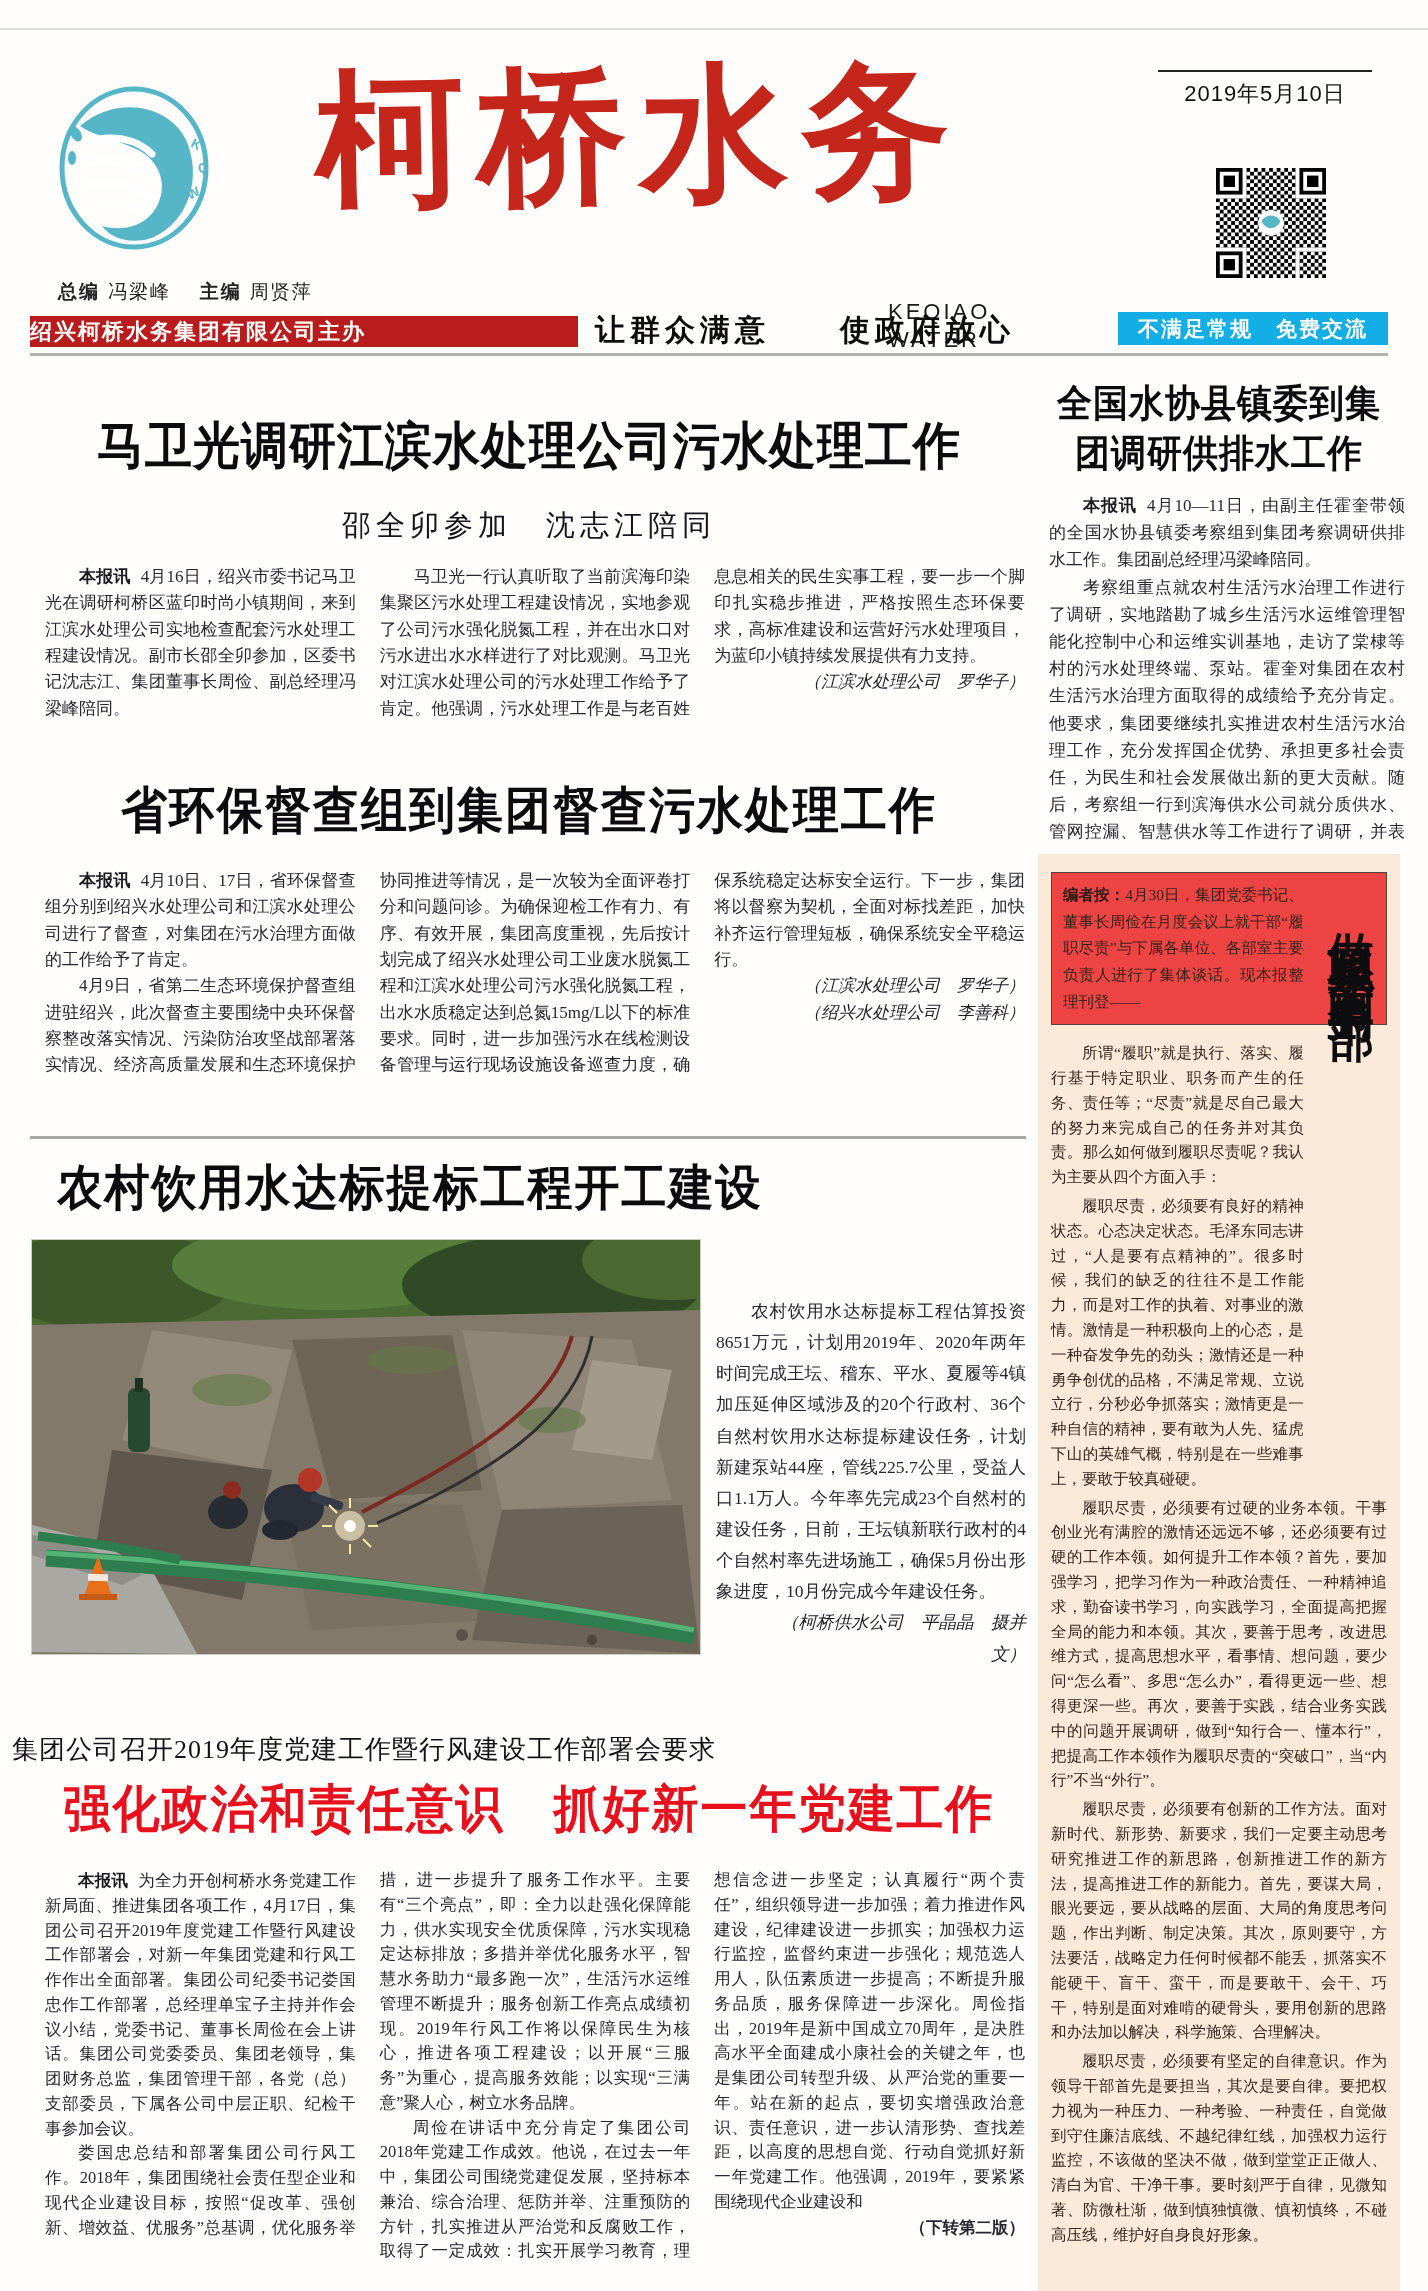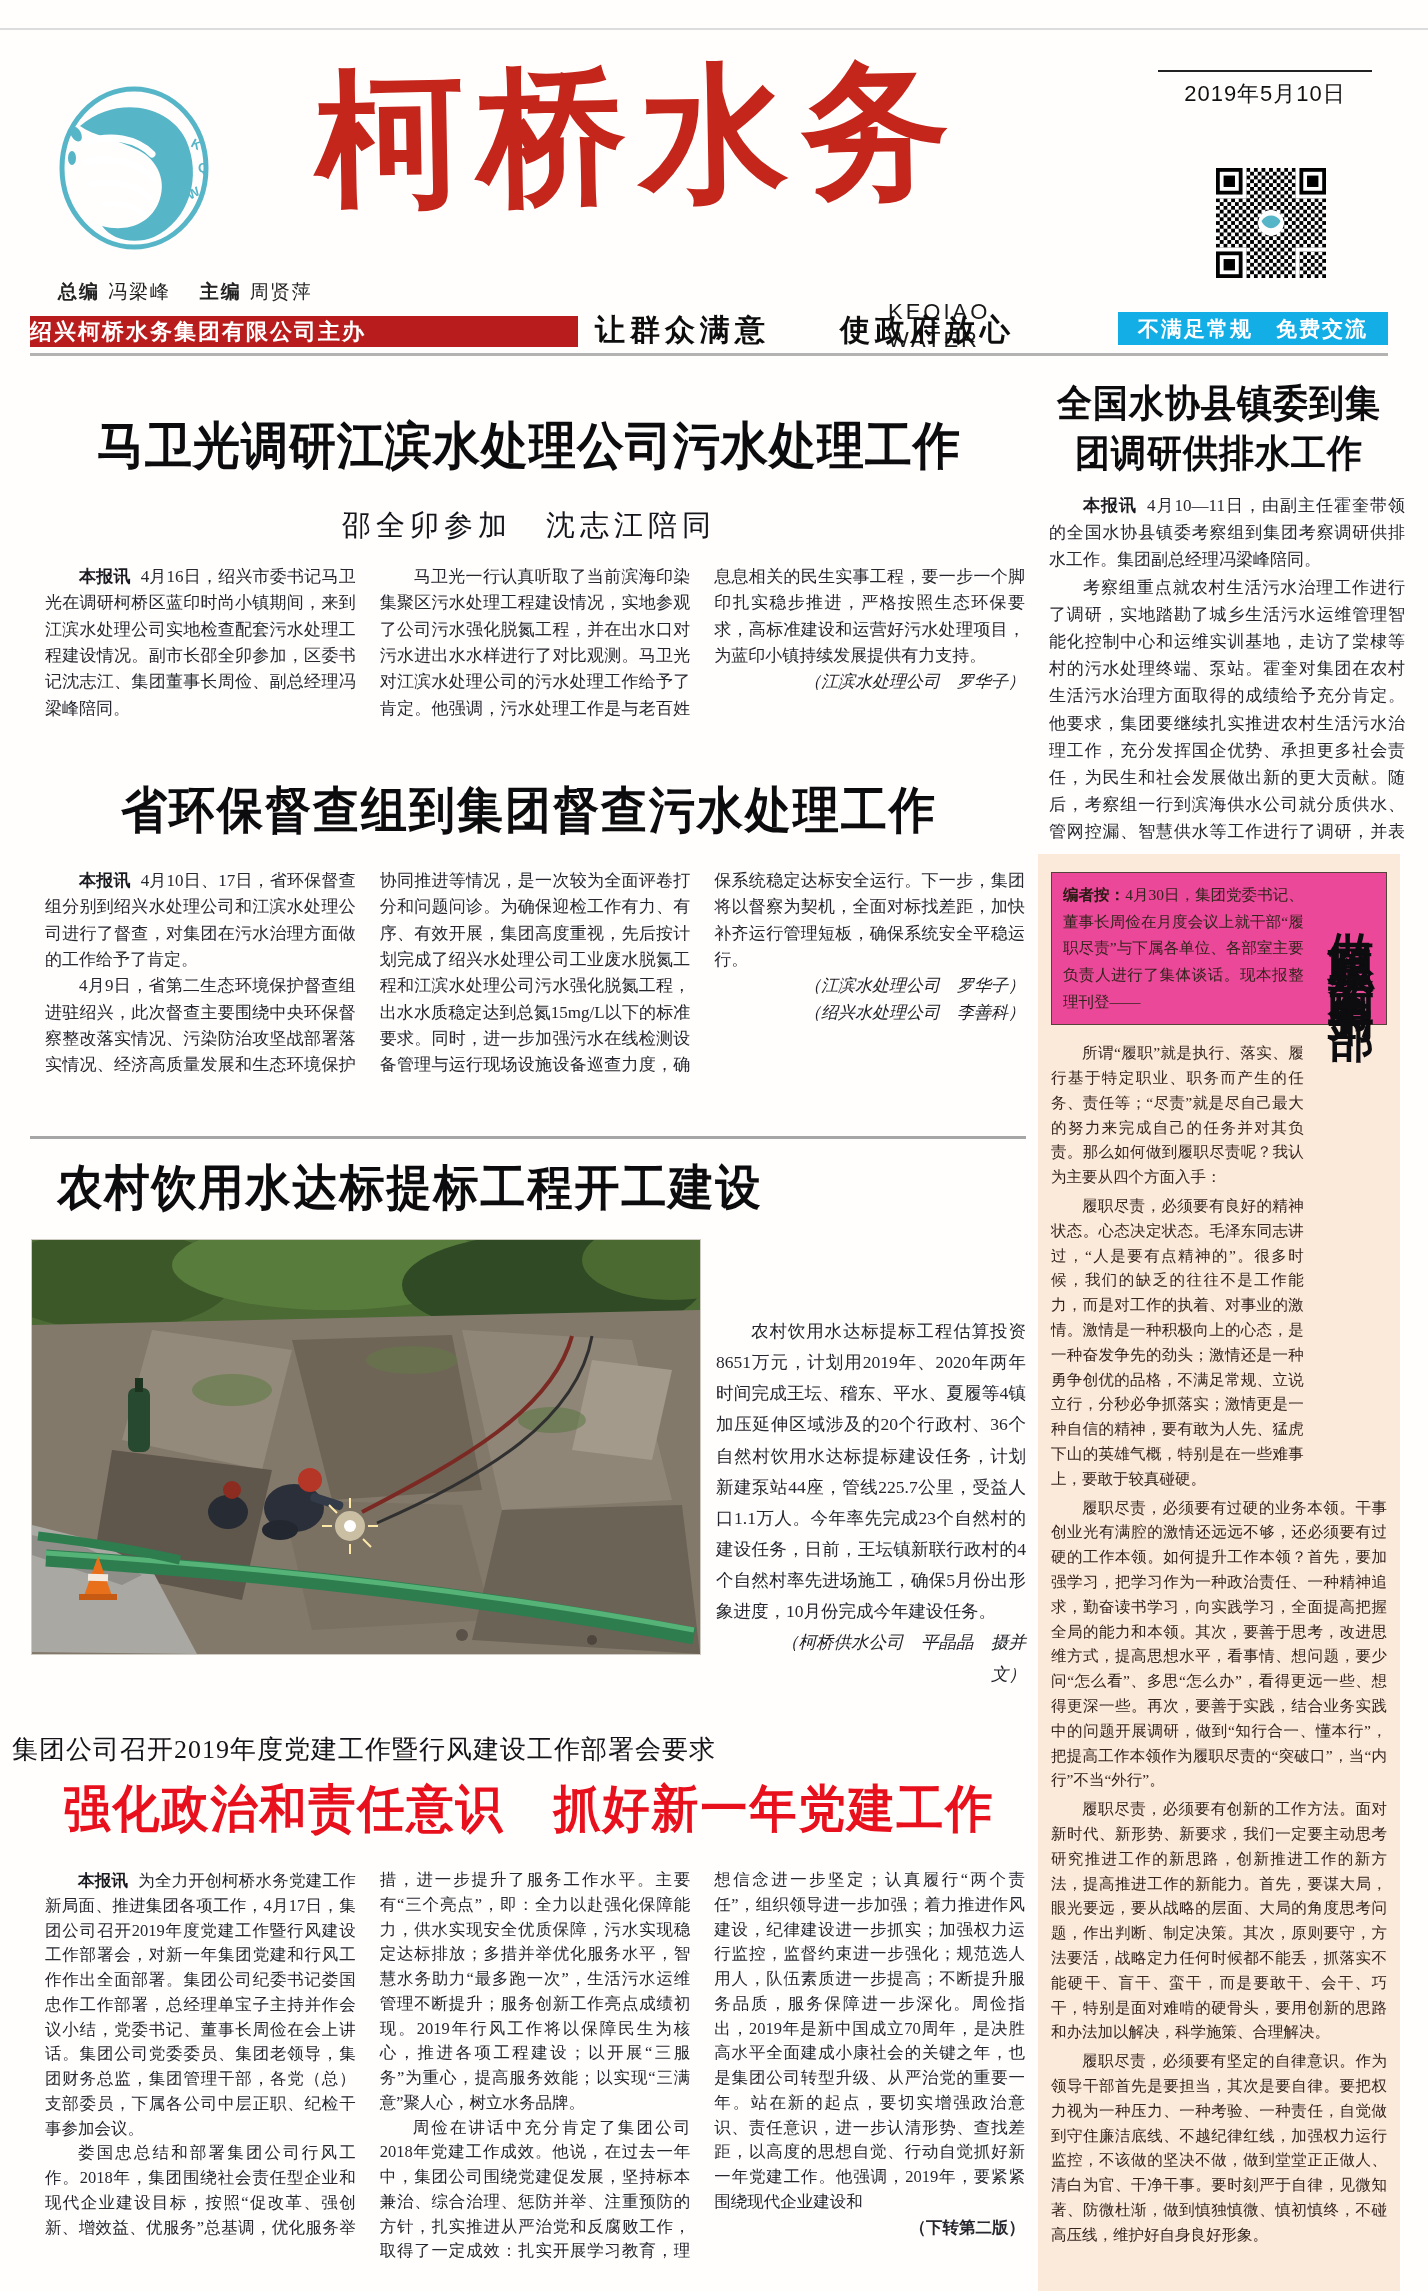--- a/index.html
+++ b/index.html
@@ -40,36 +40,36 @@
   .a1-body{left:45px;top:564px;width:980px;height:212px;column-count:3;}
   p.art{margin:0;text-indent:2em;}
   .lead-label{font-family:"Liberation Sans",sans-serif;font-weight:bold;margin-right:10px;color:#1a1a20;}
   .sig{margin:2px 6px 0 0;text-align:right;font-style:italic;color:#1e1e24;text-indent:0;}
   .a2-headline{left:30px;top:780px;width:998px;font-size:46px;letter-spacing:2px;}
   .a2-body{left:45px;top:868px;width:980px;height:252px;column-count:3;}
   .divider2{left:30px;top:1136px;width:996px;height:3px;background:#a6a6a6;}
   .a3-headline{left:30px;top:1158px;width:760px;font-size:45px;letter-spacing:2px;}
   .photo-wrap{left:32px;top:1240px;width:668px;height:414px;box-shadow:0 0 0 1px #cfcac2;}
   .a3-body{left:716px;top:1296px;width:310px;height:370px;text-align:justify;font-size:17.5px;
-      line-height:1.78;color:#26262e;margin-top:20px;}
+      line-height:1.78;color:#26262e;}
   .party-kicker{left:12px;top:1732px;width:900px;font-size:26px;color:#141418;letter-spacing:1px;}
   .party-headline{left:30px;top:1778px;width:998px;font-size:47px;color:#e8101c;letter-spacing:2px;}
   .party-body{left:45px;top:1868px;width:980px;height:412px;column-count:3;font-size:16.5px;line-height:1.5;}
   .continued{font-weight:bold;font-family:"Liberation Sans",sans-serif;text-align:right;text-indent:0;margin:0;}
   
   .r1-headline{left:1040px;top:382px;width:358px;font-size:35px;line-height:1.32;letter-spacing:1px;}
   .r1-body{left:1042px;top:492px;width:356px;height:350px;text-align:justify;font-size:17px;
       line-height:1.6;color:#26262e;overflow:hidden;margin-left:7px;}
   
   .sidebar{left:1038px;top:854px;width:362px;height:1437px;background:#fbe9da;box-sizing:border-box;
       padding:14px 13px;overflow:hidden;}
   .v-title{float:right;writing-mode:vertical-rl;font-family:"Liberation Sans","DejaVu Sans",sans-serif;
       font-weight:900;font-size:46px;color:#0d0d10;letter-spacing:9px;height:585px;margin:28px 0 10px 12px;
       line-height:1.55;}
-  .note-box{border:1px solid #54433a;background:#ec4899;padding:9px 11px;margin:4px 0 16px;
+  .note-box{border:1px solid #54433a;background:#ef4444;padding:9px 11px;margin:4px 0 16px;
       font-size:15.5px;line-height:1.72;text-align:justify;color:#33241e;}
   .note-box b{color:#2a1a14;}
   .ed-p{margin:0 0 4px;text-indent:2em;text-align:justify;font-size:15.5px;line-height:1.6;color:#33241e;}
 </style>
 </head>
 <body>
 
 <div id="page">
 
   <div class="abs top-hairline"></div>

